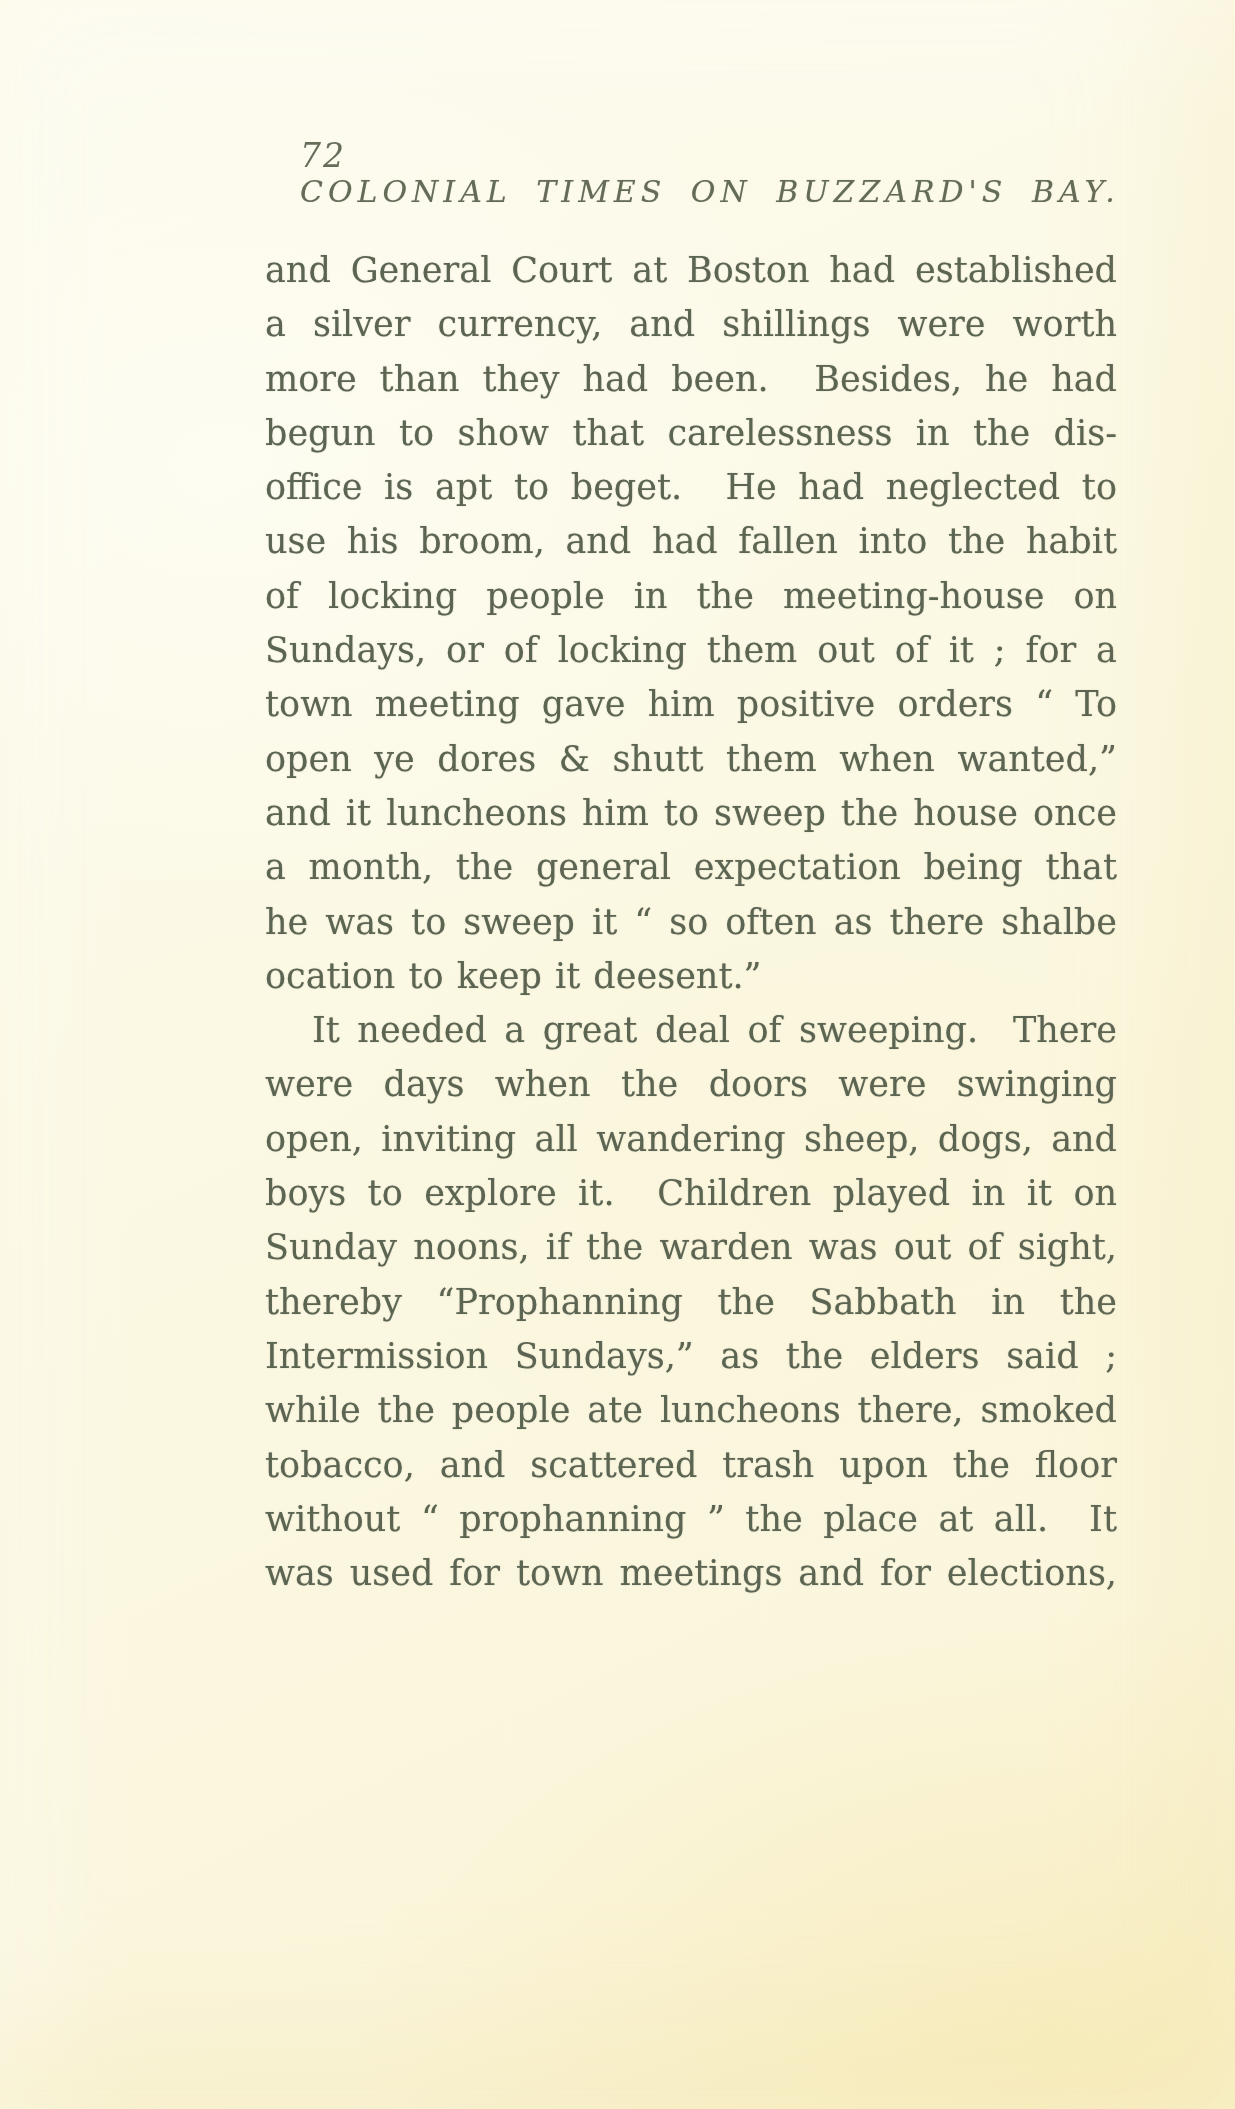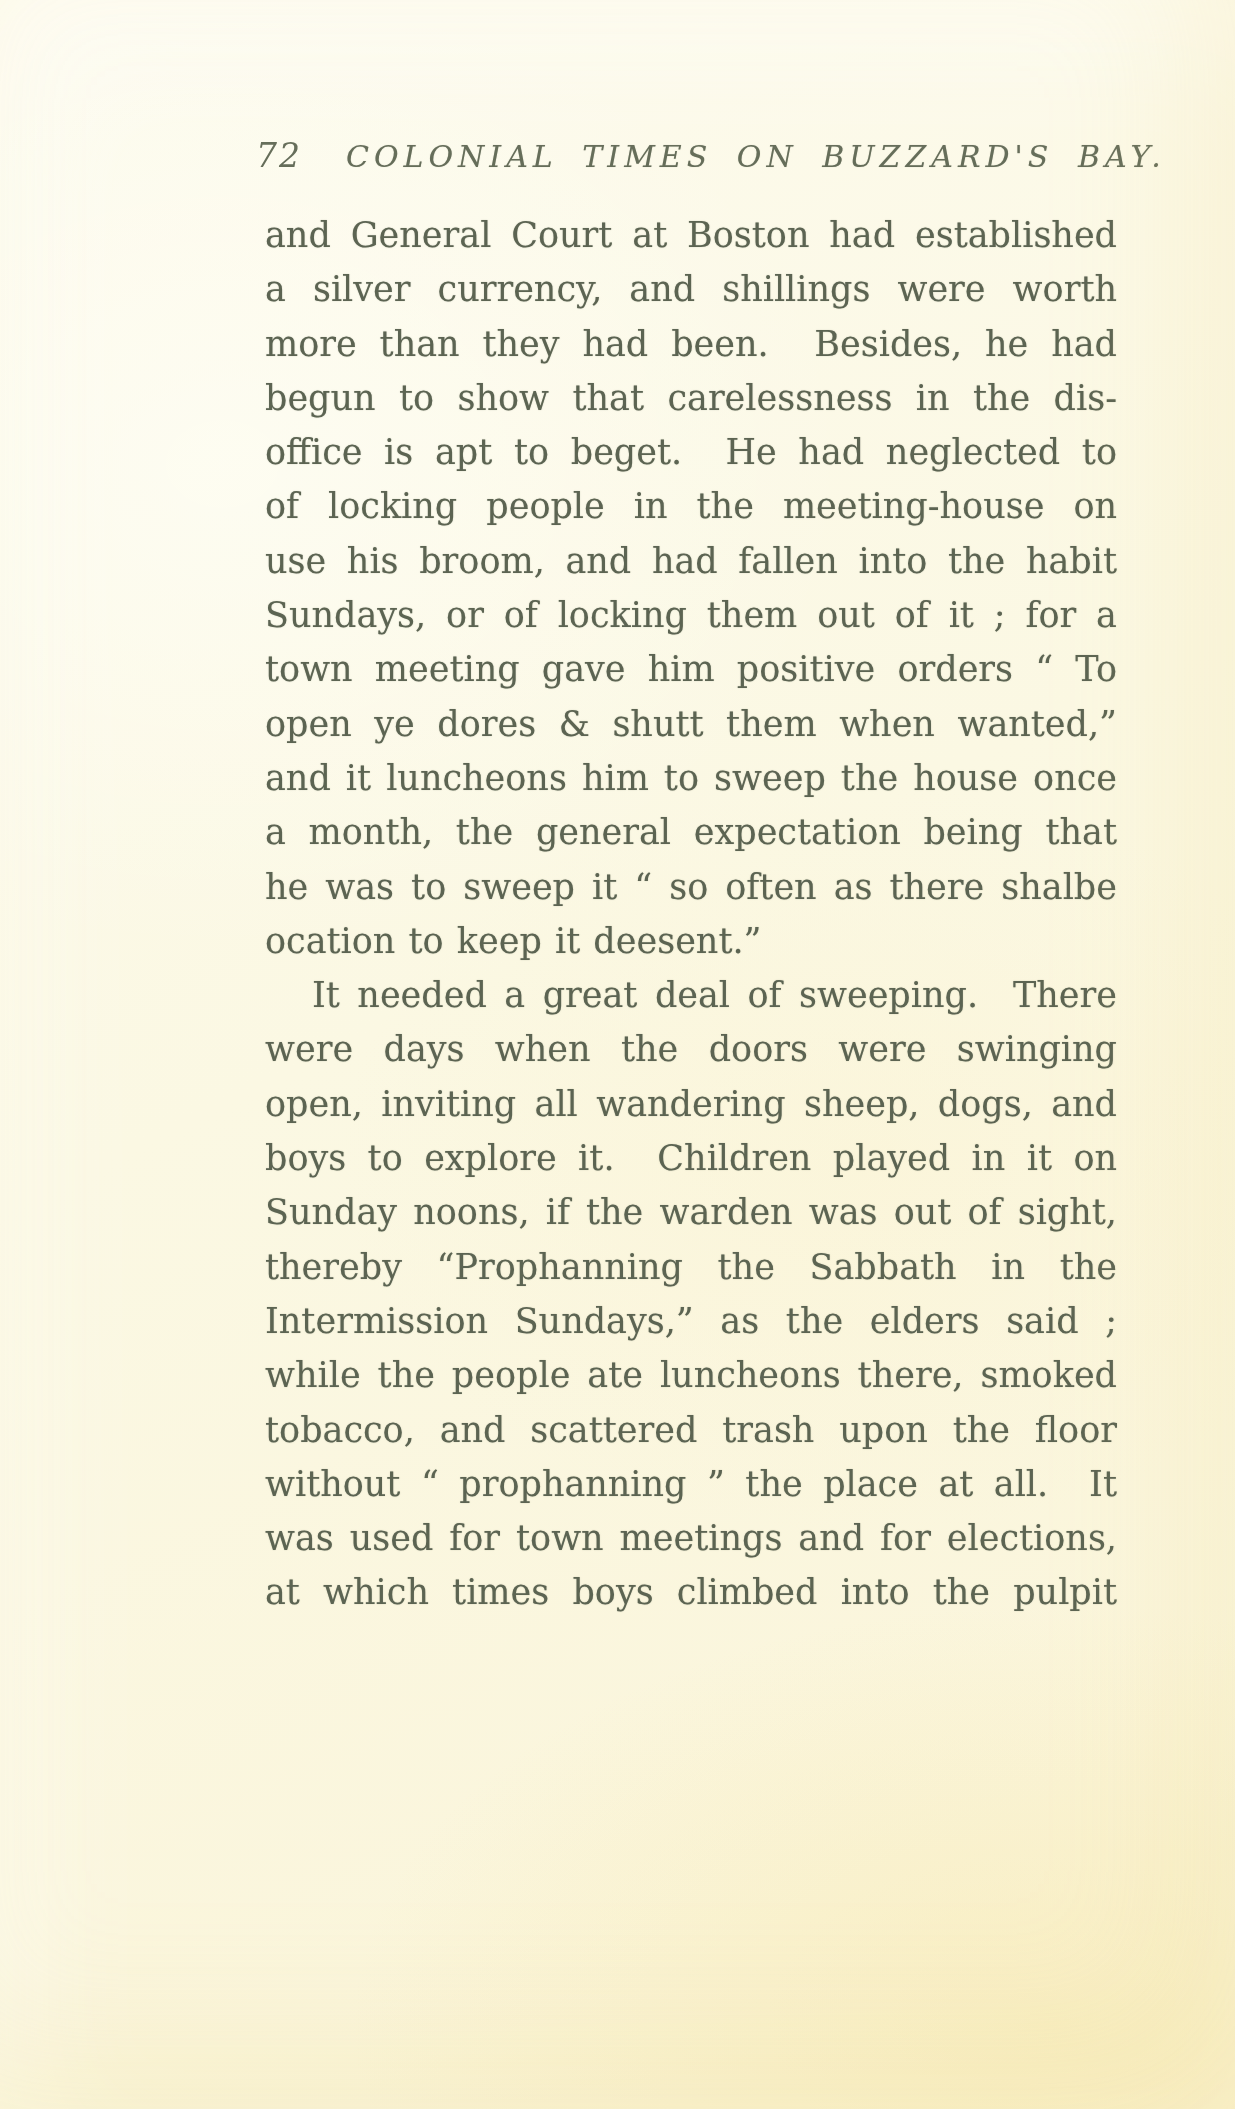--- a/index.html
+++ b/index.html
@@ -30,20 +30,21 @@
     box-shadow:
       inset -50px -70px 140px rgba(238,214,130,0.18),
       inset 40px 50px 120px rgba(255,255,252,0.45);
   }
   .running-header {
     display: flex;
     align-items: baseline;
     padding: 138px 120px 0 256px;
     line-height: 36px;
     white-space: nowrap;
+    flex-direction: column;
   }
   .page-number {
     font-size: 33px;
     font-style: italic;
     letter-spacing: 2px;
     color: var(--ink-light, #636b57);
   }
   .running-title {
     margin-left: 44px;
     font-size: 30px;
@@ -85,38 +86,37 @@
     <span class="running-title">COLONIAL TIMES ON BUZZARD'S BAY.</span>
   </div>
 
   <div class="text-block">
       <div class="paragraph">
         <div class="line">and General Court at Boston had established</div>
         <div class="line">a silver currency, and shillings were worth</div>
         <div class="line">more than they had been.&nbsp; Besides, he had</div>
         <div class="line">begun to show that carelessness in the dis-</div>
         <div class="line">office is apt to beget.&nbsp; He had neglected to</div>
+        <div class="line">use his broom, and had fallen into the habit</div>
         <div class="line">of locking people in the meeting-house on</div>
-        <div class="line">use his broom, and had fallen into the habit</div>
         <div class="line">Sundays, or of locking them out of it ; for a</div>
         <div class="line">town meeting gave him positive orders “ To</div>
         <div class="line">open ye dores &amp; shutt them when wanted,”</div>
         <div class="line">and it luncheons him to sweep the house once</div>
         <div class="line">a month, the general expectation being that</div>
         <div class="line">he was to sweep it “ so often as there shalbe</div>
         <div class="line rag">ocation to keep it deesent.”</div>
       </div>
       <div class="paragraph">
         <div class="line indent">It needed a great deal of sweeping.&nbsp; There</div>
         <div class="line">were days when the doors were swinging</div>
         <div class="line">open, inviting all wandering sheep, dogs, and</div>
         <div class="line">boys to explore it.&nbsp; Children played in it on</div>
         <div class="line">Sunday noons, if the warden was out of sight,</div>
         <div class="line">thereby “Prophanning the Sabbath in the</div>
         <div class="line">Intermission Sundays,” as the elders said ;</div>
         <div class="line">while the people ate luncheons there, smoked</div>
         <div class="line">tobacco, and scattered trash upon the floor</div>
         <div class="line">without “ prophanning ” the place at all.&nbsp; It</div>
         <div class="line">was used for town meetings and for elections,</div>
-        <div class="line">at which times boys climbed into the pulpit</div>
       </div>
     </div>
 </div>
 
 </body></html>

